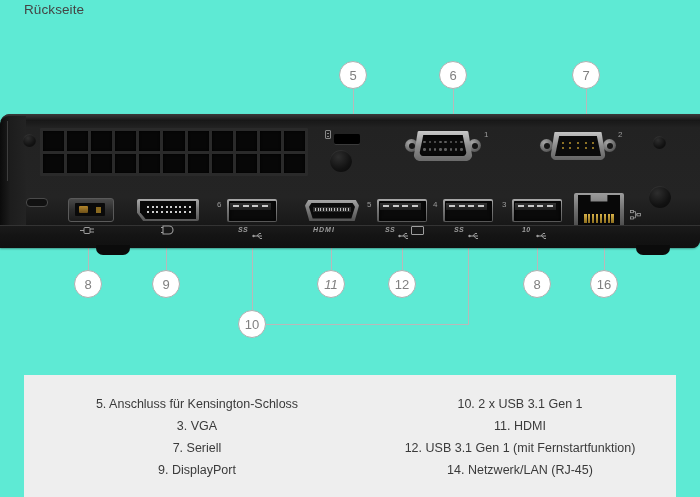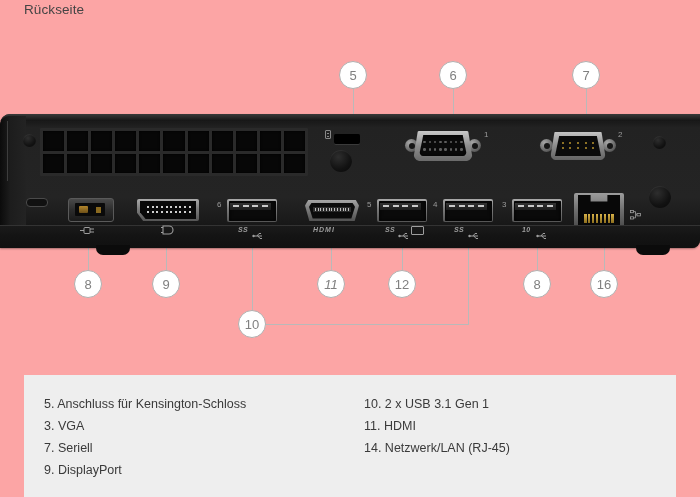--- a/index.html
+++ b/index.html
@@ -6,21 +6,21 @@
     margin: 0;
     padding: 0;
     background: #ffffff;
     font-family: "Liberation Sans", sans-serif;
   }
   #page {
     position: relative;
     width: 700px;
     height: 497px;
     overflow: hidden;
-    background: #fca5a5;
+    background: #5eead4;
   }
 
   
   .page-title {
     position: absolute;
     left: 24px;
     top: 0px;
     font-size: 13.5px;
     color: #444444;
     letter-spacing: 0.1px;
@@ -492,20 +492,21 @@
     position: absolute;
     left: 24px;
     top: 375px;
     width: 652px;
     height: 122px;
     background: #eeeeee;
     box-sizing: border-box;
     padding: 18px 0 0 0;
     display: flex;
     z-index: 2;
+    text-align: center;
   }
   .legend-col {
     width: 50%;
     box-sizing: border-box;
     padding-left: 20px;
   }
   .legend-col.right { padding-left: 14px; }
   .legend-item {
     font-size: 12.5px;
     color: #3a3a3a;
@@ -843,17 +844,18 @@
   <div class="legend">
     <div class="legend-col left">
       <div class="legend-item">5. Anschluss für Kensington-Schloss</div>
       <div class="legend-item">3. VGA</div>
       <div class="legend-item">7. Seriell</div>
       <div class="legend-item">9. DisplayPort</div>
     </div>
     <div class="legend-col right">
       <div class="legend-item">10. 2 x USB 3.1 Gen 1</div>
       <div class="legend-item">11. HDMI</div>
+      <div class="legend-item">12. USB 3.1 Gen 1 (mit Fernstartfunktion)</div>
       <div class="legend-item">14. Netzwerk/LAN (RJ-45)</div>
     </div>
   </div>
 
 </div>
 
 </body></html>

